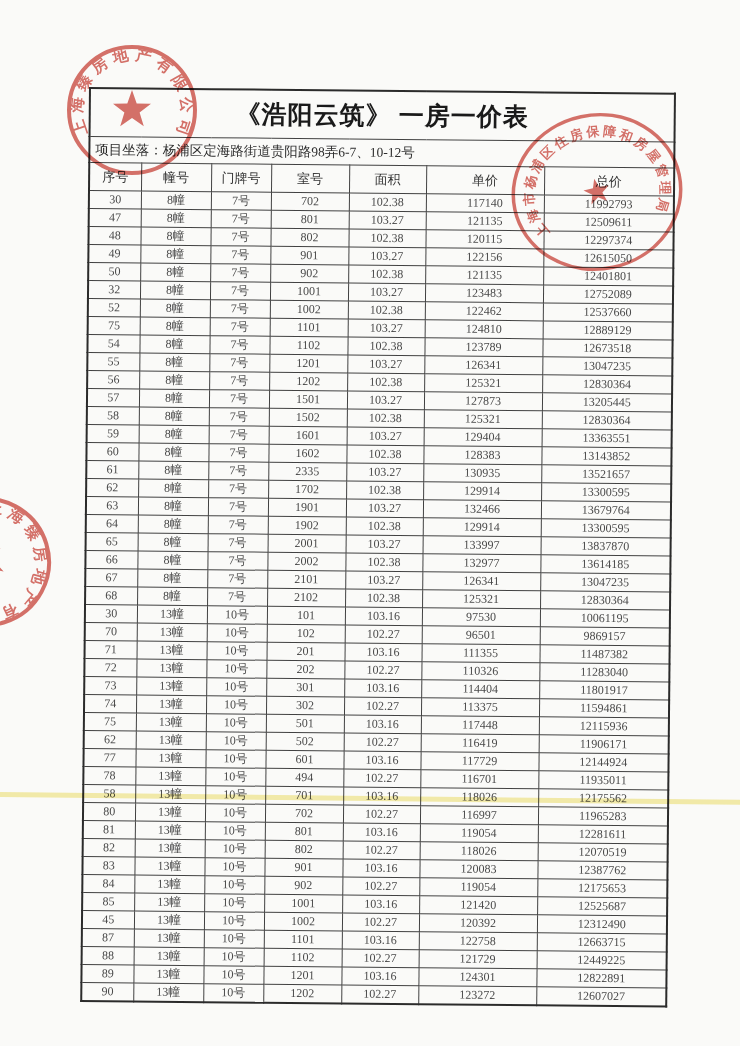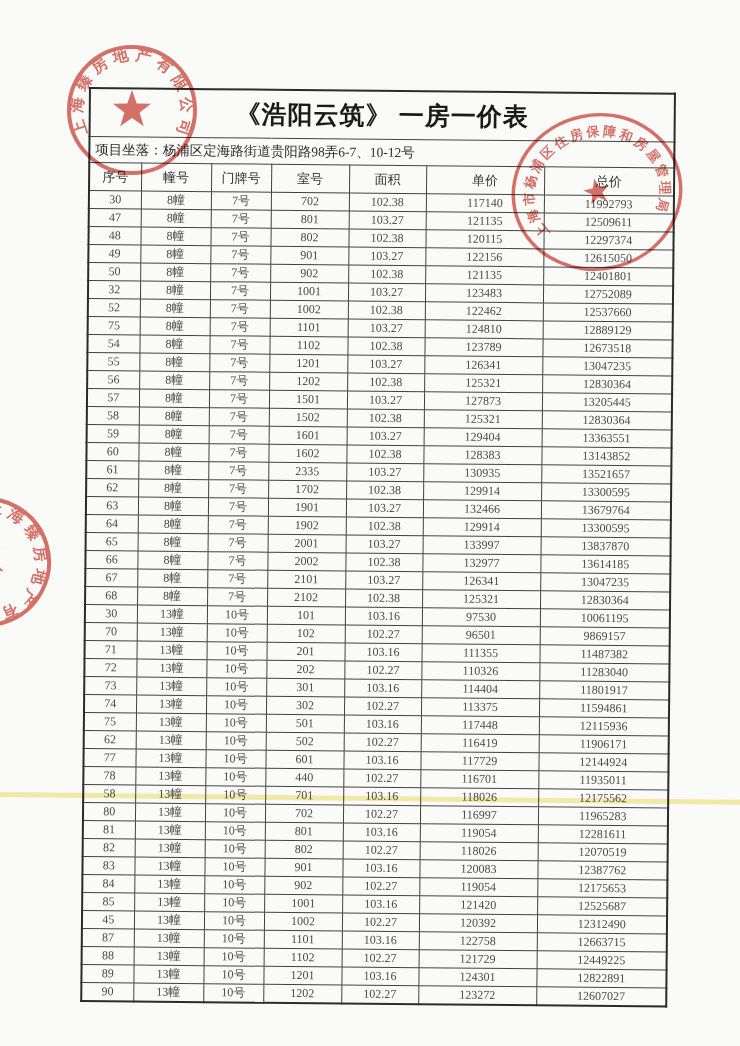--- a/index.html
+++ b/index.html
@@ -371,21 +371,21 @@
           <td>10号</td>
           <td>601</td>
           <td>103.16</td>
           <td>117729</td>
           <td>12144924</td>
         </tr>
         <tr>
           <td>78</td>
           <td>13幢</td>
           <td>10号</td>
-          <td>440</td>
+          <td>494</td>
           <td>102.27</td>
           <td>116701</td>
           <td>11935011</td>
         </tr>
         <tr>
           <td>58</td>
           <td>13幢</td>
           <td>10号</td>
           <td>701</td>
           <td>103.16</td>

